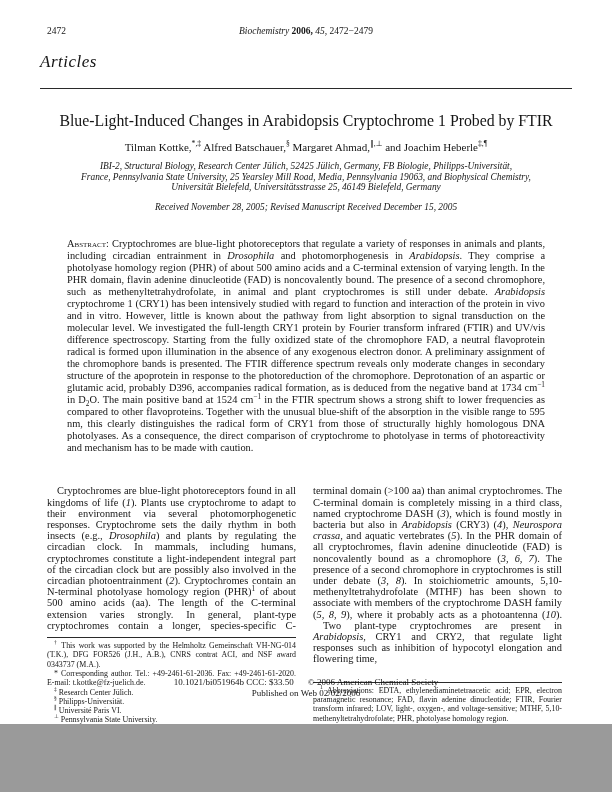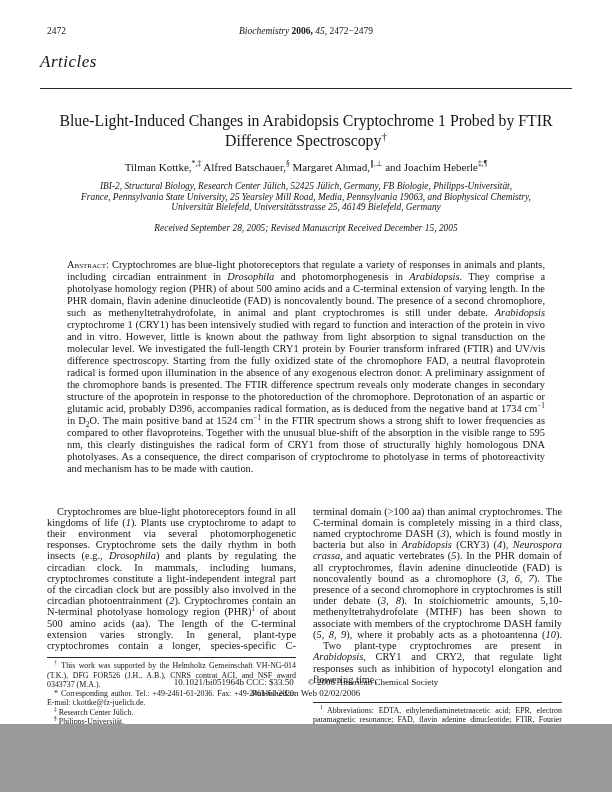--- a/index.html
+++ b/index.html
@@ -57,32 +57,31 @@
     <span class="mid"><i>Biochemistry</i> <b>2006,</b> <i>45,</i> 2472−2479</span>
     <span class="side"></span>
   </div>
 
   <div class="articles-row">
     <span class="articles">Articles</span>
   </div>
 
   <h1 class="title">
     <span>Blue-Light-Induced Changes in Arabidopsis Cryptochrome 1 Probed by FTIR</span><br>
-    <span>Difference Spectroscopy<sup>†</sup></span>
   </h1>
 
   <div class="authors">Tilman Kottke,<sup>*,‡</sup> Alfred Batschauer,<sup>§</sup> Margaret Ahmad,<sup>∥,⊥</sup> and Joachim Heberle<sup>‡,¶</sup></div>
 
   <div class="affiliations">
     <div>IBI-2, Structural Biology, Research Center Jülich, 52425 Jülich, Germany, FB Biologie, Philipps-Universität,</div>
     <div>France, Pennsylvania State University, 25 Yearsley Mill Road, Media, Pennsylvania 19063, and Biophysical Chemistry,</div>
     <div>Universität Bielefeld, Universitätsstrasse 25, 46149 Bielefeld, Germany</div>
   </div>
 
-  <div class="received">Received September 28, 2005; Revised Manuscript Received December 15, 2005</div>
+  <div class="received">Received November 28, 2005; Revised Manuscript Received December 15, 2005</div>
 
   <p class="abstract"><span class="abs-label">Abstract:</span><span> Cryptochromes are blue-light photoreceptors that regulate a variety of responses in animals and plants, including circadian entrainment in <i>Drosophila</i> and photomorphogenesis in <i>Arabidopsis</i>. They comprise a photolyase homology region (PHR) of about 500 amino acids and a C-terminal extension of varying length. In the PHR domain, flavin adenine dinucleotide (FAD) is noncovalently bound. The presence of a second chromophore, such as methenyltetrahydrofolate, in animal and plant cryptochromes is still under debate. <i>Arabidopsis</i> cryptochrome 1 (CRY1) has been intensively studied with regard to function and interaction of the protein in vivo and in vitro. However, little is known about the pathway from light absorption to signal transduction on the molecular level. We investigated the full-length CRY1 protein by Fourier transform infrared (FTIR) and UV/vis difference spectroscopy. Starting from the fully oxidized state of the chromophore FAD, a neutral flavoprotein radical is formed upon illumination in the absence of any exogenous electron donor. A preliminary assignment of the chromophore bands is presented. The FTIR difference spectrum reveals only moderate changes in secondary structure of the apoprotein in response to the photoreduction of the chromophore. Deprotonation of an aspartic or glutamic acid, probably D396, accompanies radical formation, as is deduced from the negative band at 1734 cm<sup>−1</sup> in D<sub>2</sub>O. The main positive band at 1524 cm<sup>−1</sup> in the FTIR spectrum shows a strong shift to lower frequencies as compared to other flavoproteins. Together with the unusual blue-shift of the absorption in the visible range to 595 nm, this clearly distinguishes the radical form of CRY1 from those of structurally highly homologous DNA photolyases. As a consequence, the direct comparison of cryptochrome to photolyase in terms of photoreactivity and mechanism has to be made with caution.</span></p>
 
   <div class="columns">
 
     <div class="col">
       <p class="para indent cont">Cryptochromes are blue-light photoreceptors found in all kingdoms of life (<i>1</i>). Plants use cryptochrome to adapt to their environment via several photomorphogenetic responses. Cryptochrome sets the daily rhythm in both insects (e.g., <i>Drosophila</i>) and plants by regulating the circadian clock. In mammals, including humans, cryptochromes constitute a light-independent integral part of the circadian clock but are possibly also involved in the circadian photoentrainment (<i>2</i>). Cryptochromes contain an N-terminal photolyase homology region (PHR)<sup>1</sup> of about 500 amino acids (aa). The length of the C-terminal extension varies strongly. In general, plant-type cryptochromes contain a longer, species-specific C-</p>
       <div class="fnblock">
         <p class="fn"><sup>†</sup> This work was supported by the Helmholtz Gemeinschaft VH-NG-014 (T.K.), DFG FOR526 (J.H., A.B.), CNRS contrat ACI, and NSF award 0343737 (M.A.).</p>
         <p class="fn">* Corresponding author. Tel.: +49-2461-61-2036. Fax: +49-2461-61-2020. E-mail: t.kottke@fz-juelich.de.</p>

